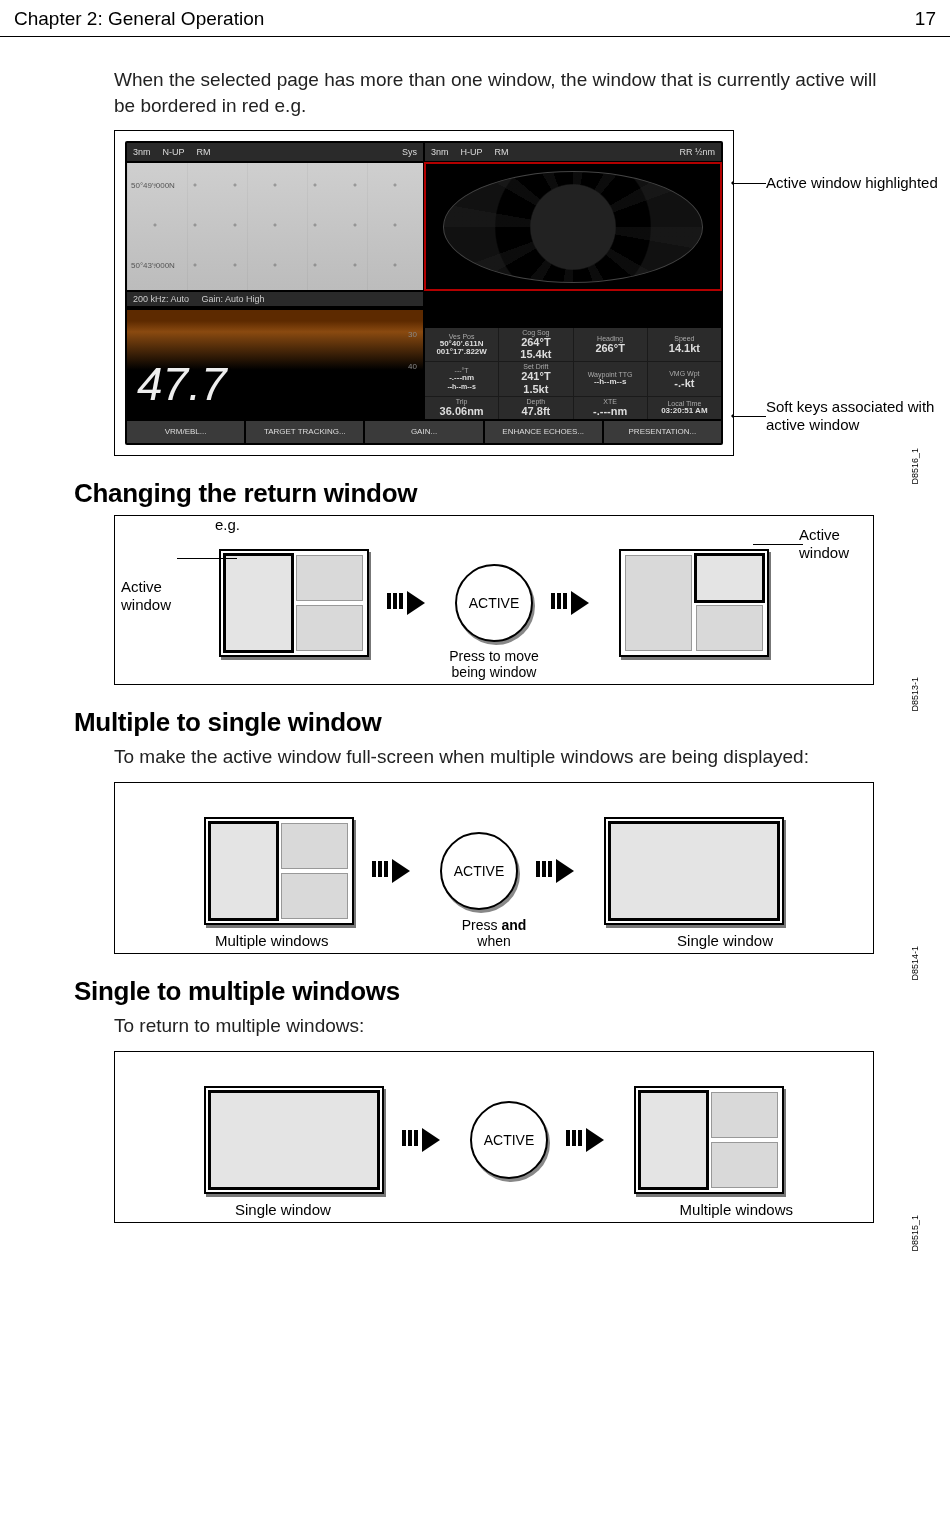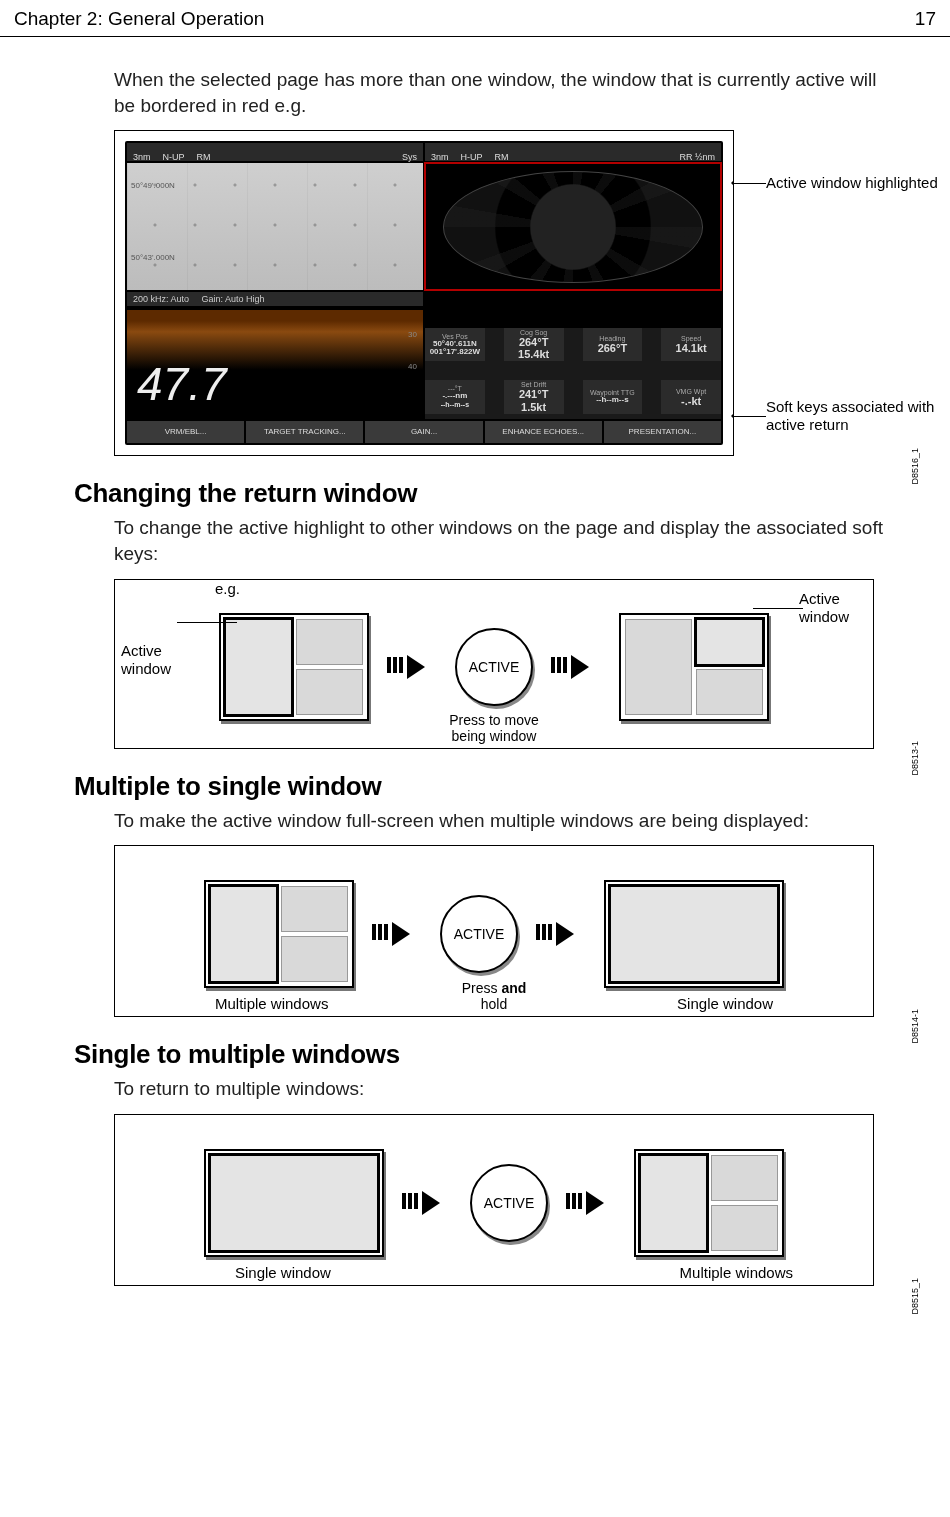--- a/index.html
+++ b/index.html
@@ -65,21 +65,21 @@
     border-radius: 2px;
     display: grid;
     grid-template-columns: 1fr 1fr;
     grid-template-rows: 18px 1fr 1fr 22px;
     gap: 2px;
     padding: 2px;
   }
   .mfdcell { background: #1a1a1a; position: relative; overflow: hidden; }
   .topbar1, .topbar2 {
     background: #2a2a2a; color: #ddd; font-size: 9px;
-    display: flex; gap: 12px; padding: 9px 6px;
+    display: flex; align-items: center; gap: 12px; padding: 9px 6px;
   }
   .chartpane {
     background: linear-gradient(#cfcfcf,#bcbcbc);
     position: relative;
   }
   .chartpane::after {
     content:""; position:absolute; inset:0;
     background:
       radial-gradient(circle at 70% 55%, #666 1px, transparent 2px) 0 0/40px 40px,
       linear-gradient(90deg, rgba(0,0,0,.08) 1px, transparent 1px) 0 0/60px 60px;
@@ -116,21 +116,21 @@
     position:absolute; left:10px; bottom:8px;
     font-size:46px; font-style:italic; font-weight:300; color:#eee;
     text-shadow:1px 1px 2px #000;
   }
   .sonar-scale { position:absolute; right:6px; color:#888; font-size:8px; }
 
   .datapane {
     background:#1a1a1a; display:grid;
     grid-template-columns: 1fr 1fr 1fr 1fr;
     grid-template-rows: 1fr 1fr 1fr;
-    gap:19px;
+    gap:1px;
     margin-top:36px;
   }
   .dcell {
     background:#2b2b2b; color:#ddd; font-size:8px;
     display:flex; flex-direction:column; align-items:center; justify-content:center;
     padding:1px;
   }
   .dcell .lbl { font-size:7px; color:#aaa; line-height:1; }
   .dcell .val { font-size:11px; font-weight:700; line-height:1.1; }
 
@@ -239,21 +239,21 @@
       </div>
       <div class="topbar2">
         <span>3nm</span>
         <span>H-UP</span>
         <span>RM</span>
         <span style="margin-left:auto">RR ½nm</span>
       </div>
 
       <div class="mfdcell chartpane">
         <span class="lat" style="top:18px">50°49'.000N</span>
-        <span class="lat" style="top:90px">50°43'.000N</span>
+        <span class="lat" style="top:98px">50°43'.000N</span>
       </div>
       <div class="mfdcell radarpane">
         <div class="radar-sweep"></div>
       </div>
 
       <div class="mfdcell sonarpane">
         <div class="sonarhead">
           <span>200 kHz: Auto</span>
           &nbsp;&nbsp;&nbsp;
           <span>Gain: Auto High</span>
@@ -332,27 +332,26 @@
   </div>
   <span class="figcode">D8516_1</span>
 
   <div class="callouts">
     <div class="callout" style="top:44px; left:20px;">
       <span class="arrow-left"></span>
       <span>Active window highlighted</span>
     </div>
     <div class="callout" style="top:268px; left:20px;">
       <span class="arrow-left"></span>
-      <span>Soft keys associated with active return</span>
+      <span>Soft keys associated with active window</span>
     </div>
   </div>
 </div>
 
 <h2 class="sect">Changing the return window</h2>
-<p class="body">To change the active highlight to other windows on the page and display the associated soft keys:</p>
 
 <div class="diagwrap">
   <div class="diagframe" style="width:760px; height:170px;">
 
     <div class="layout g2x2">
       <div class="pane big active"></div>
       <div class="pane"></div>
       <div class="pane"></div>
     </div>
     <div class="big-arrow">
@@ -405,21 +404,21 @@
           <span class="tri"></span>
     </div>
     <div class="layout full" style="width:180px">
       <div class="pane active"></div>
     </div>
 
     <span class="under-label" style="left:100px; bottom:4px;">Multiple windows</span>
     <span class="under-label" style="right:100px; bottom:4px;">Single window</span>
 
     <div class="btn-sub" style="left:50%; transform:translateX(-50%); bottom:4px;">
-      <span>Press </span><b>and</b><br><span> hold</span>
+      <span>Press </span><b>and</b><br><span> when</span>
     </div>
   </div>
   <span class="figcode">D8514-1</span>
 </div>
 
 <h2 class="sect">Single to multiple windows</h2>
 <p class="body">To return to multiple windows:</p>
 
 <div class="diagwrap">
   <div class="diagframe" style="width:760px; height:172px;">

